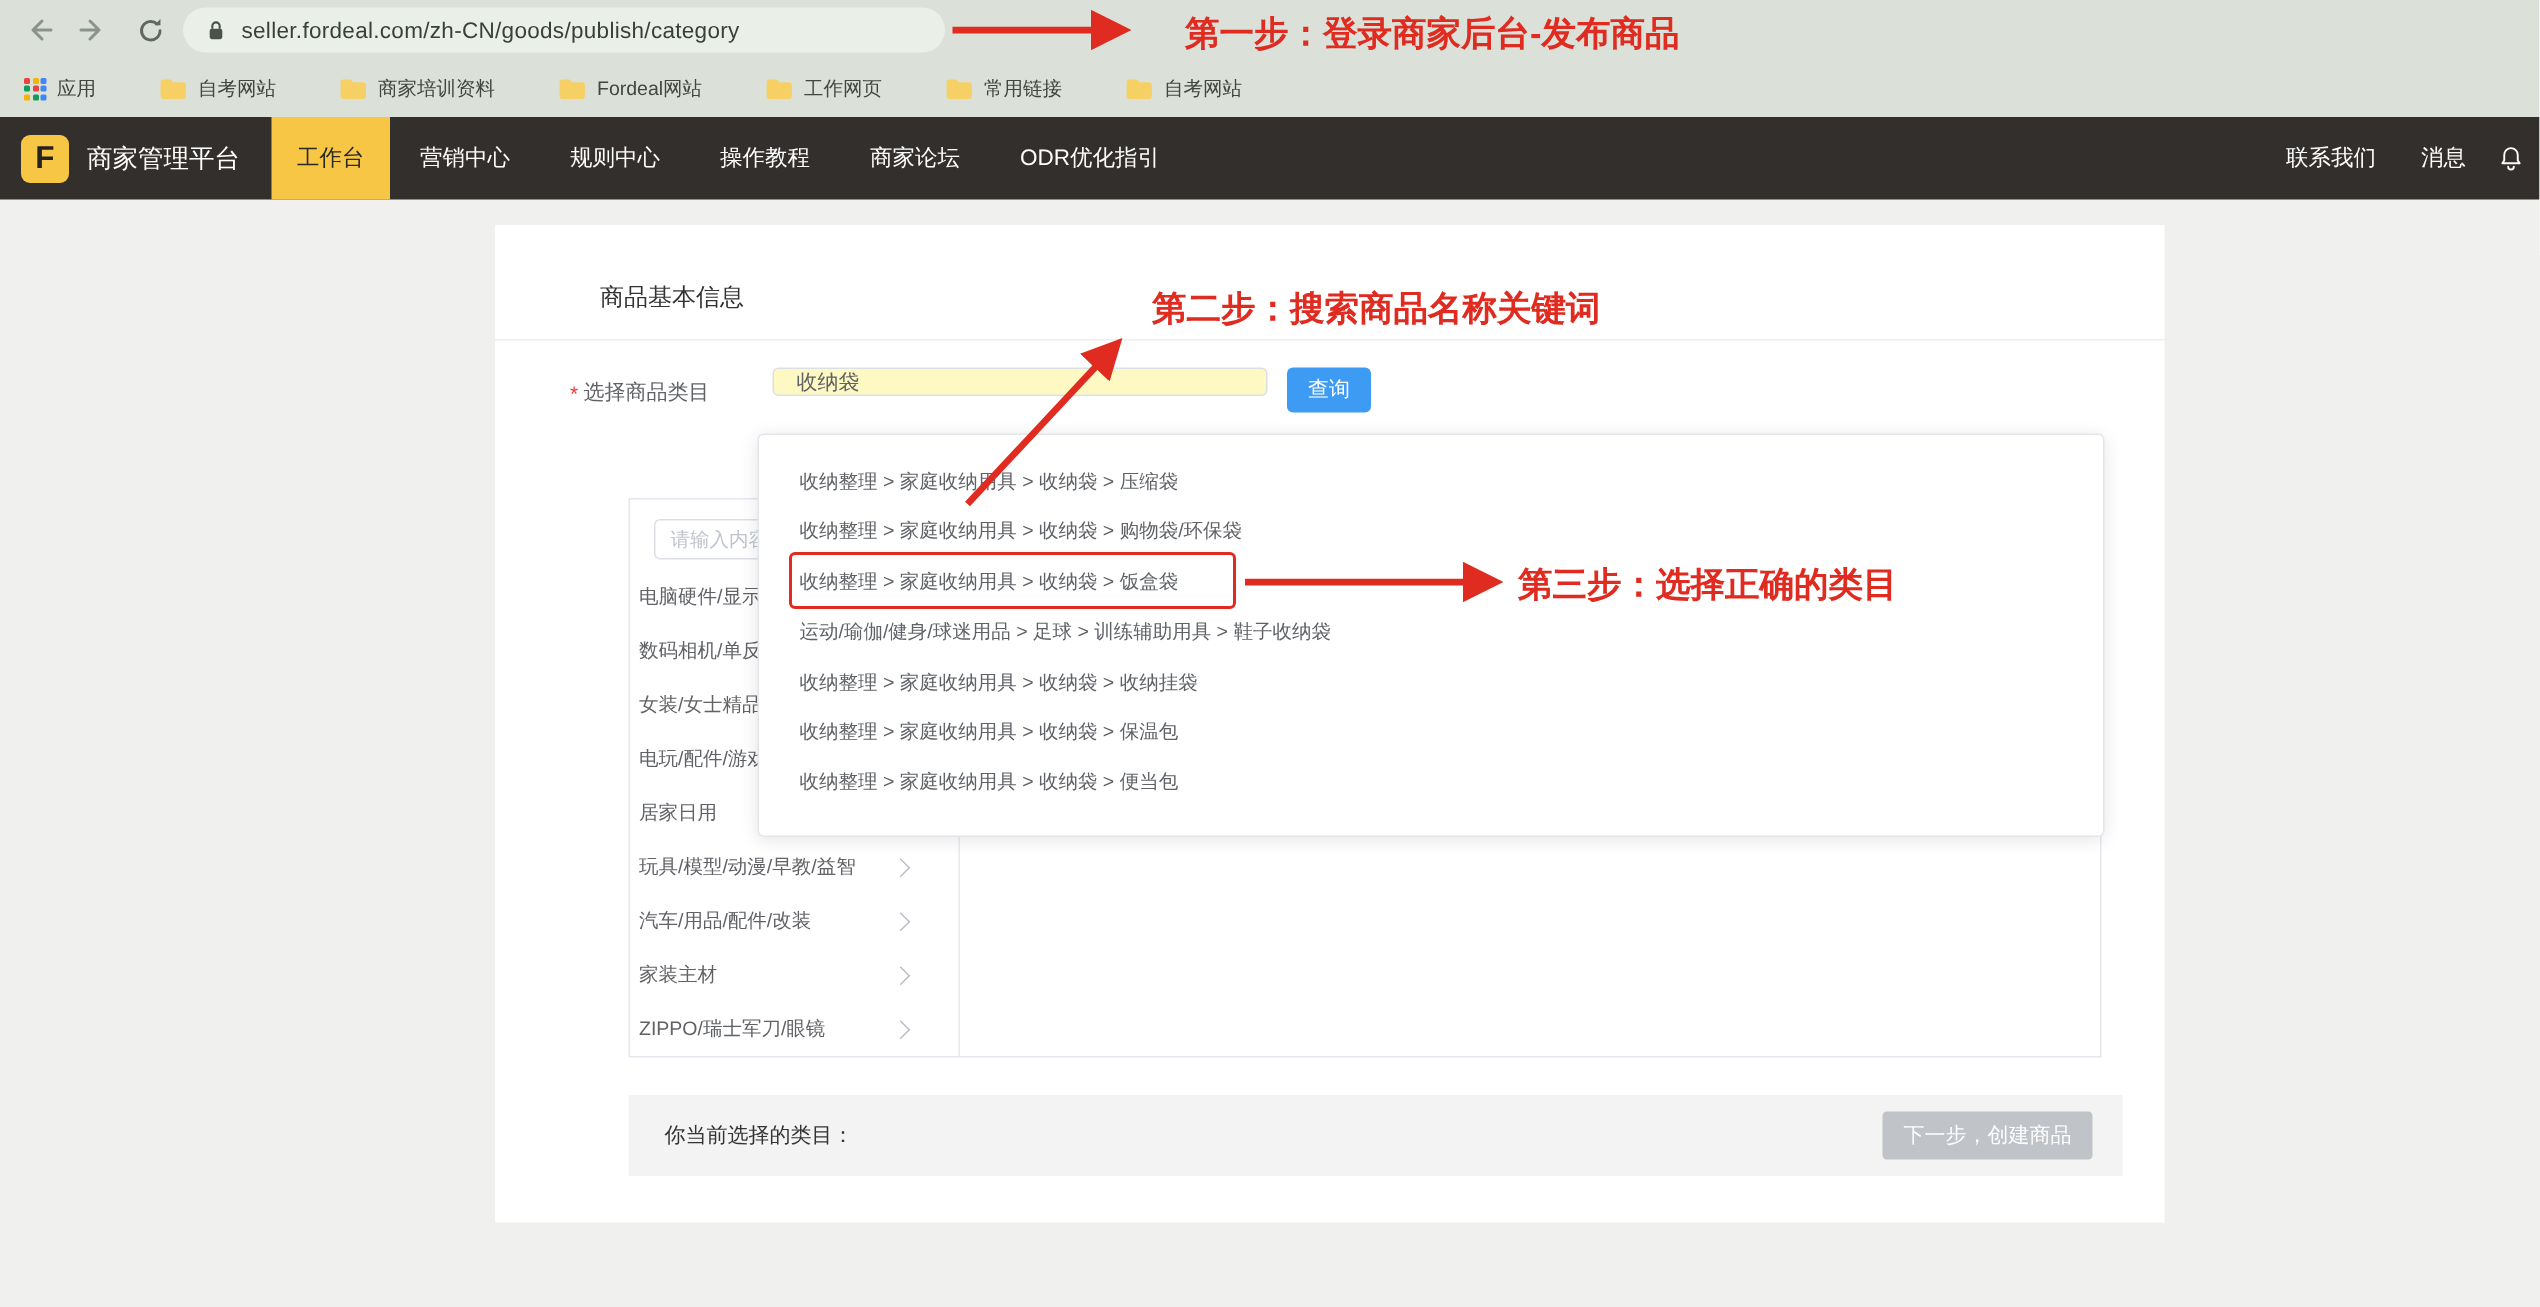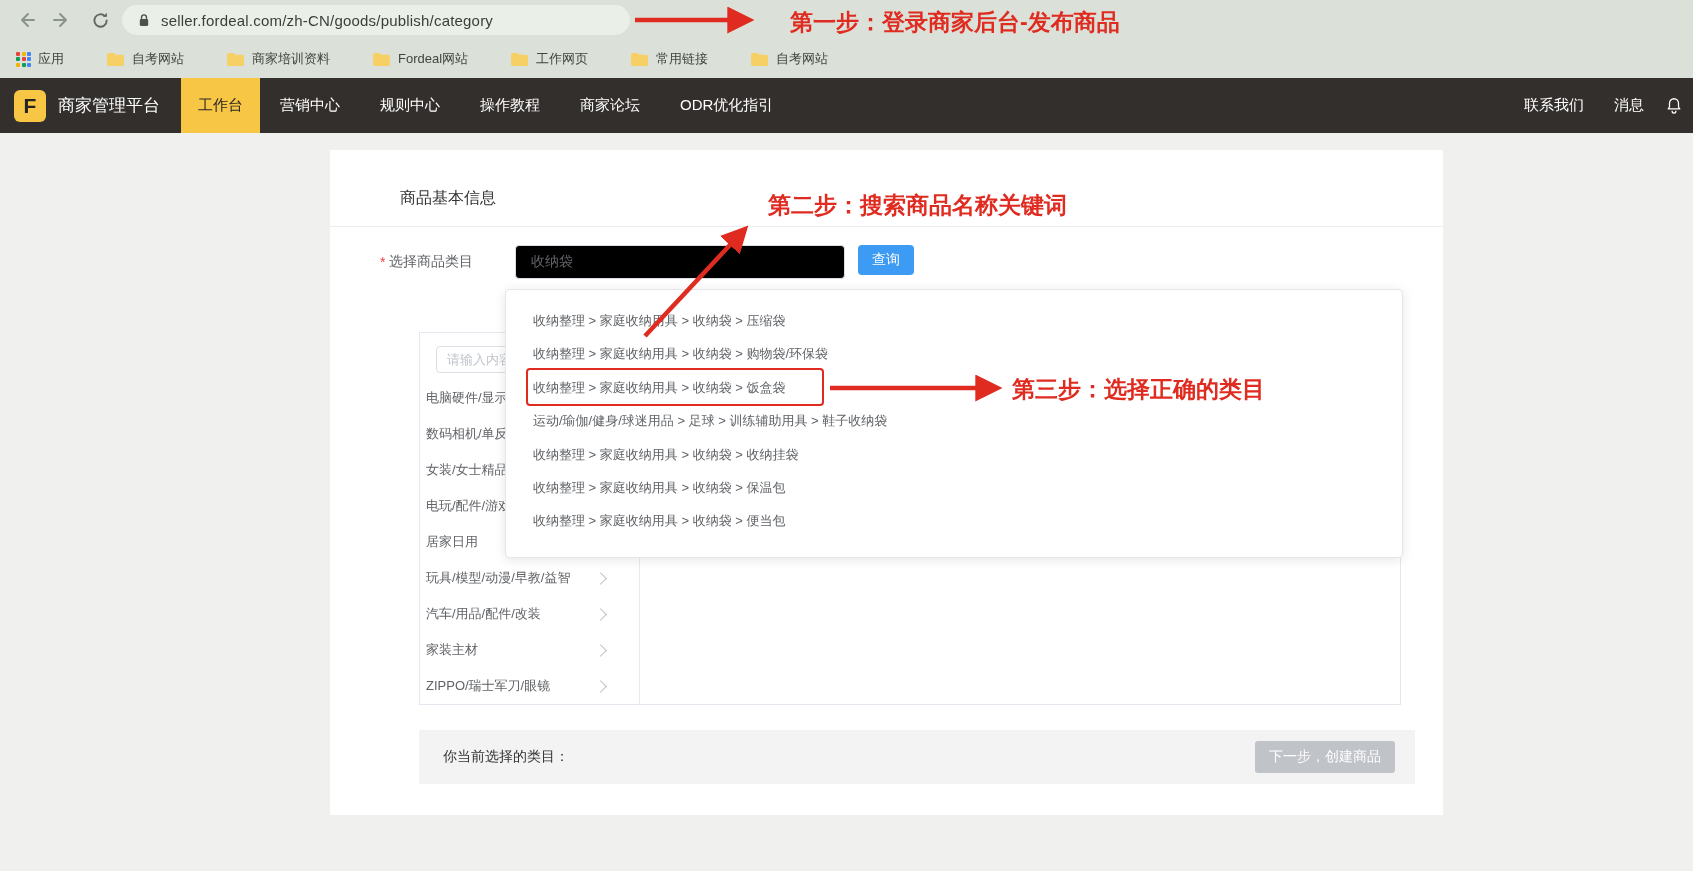--- a/index.html
+++ b/index.html
@@ -27,21 +27,21 @@
   .nav-tab.active{background:#f6c644;color:#2c2825;padding:0 17px;}
   .nav-right{margin-left:auto;display:flex;align-items:center;gap:30px;margin-right:10px;color:#fff;font-size:15px;}
   .nav-right .msg{display:flex;align-items:center;gap:21px;cursor:pointer;}
   .link{cursor:pointer;white-space:nowrap;}
   
   .card{position:absolute;left:330px;top:150px;width:1113px;height:665px;background:#fff;}
   .card-title{position:absolute;left:46px;top:38px;font-size:16px;color:#333;margin-left:24px;}
   .card-divider{position:absolute;left:0;top:76px;width:100%;height:1px;background:#ededed;}
   .req{position:absolute;left:50px;top:104px;color:#f23c3c;font-size:14px;}
   .form-label{position:absolute;left:59px;top:103px;font-size:14px;color:#606266;text-align:right;}
-  .kw-input{position:absolute;left:185px;top:95px;width:330px;height:34px;border:1px solid #dcdfe6;border-radius:4px;background:#000000;box-sizing:border-box;display:flex;align-items:center;}
+  .kw-input{position:absolute;left:185px;top:95px;width:330px;height:19px;border:1px solid #dcdfe6;border-radius:4px;background:#fef9c3;box-sizing:border-box;display:flex;align-items:center;}
   .kw-input span{margin-left:15px;font-size:14px;color:#606266;}
   .query-btn{position:absolute;left:528px;top:95px;width:56px;height:30px;background:#3e9bf4;border-radius:4px;color:#fff;font-size:14px;display:flex;align-items:center;justify-content:center;cursor:pointer;}
   
   .cat-panel{position:absolute;left:89px;top:182px;width:982px;height:373px;border:1px solid #e4e7ed;box-sizing:border-box;background:#fff;}
   .cat-vdivider{position:absolute;left:219px;top:0;bottom:0;width:1px;background:#e8eaee;}
   .side-search{position:absolute;left:16px;top:13px;width:150px;height:27px;border:1px solid #dcdfe6;border-radius:4px;box-sizing:border-box;display:flex;align-items:center;}
   .side-search span{margin-left:10px;font-size:13px;color:#c0c4cc;}
   .sb-row{position:absolute;left:6px;width:205px;height:24px;display:flex;align-items:center;justify-content:space-between;padding-right:26px;box-sizing:border-box;font-size:13px;color:#606266;cursor:pointer;}
   .chev{width:8px;height:8px;border-top:1.5px solid #b9bec6;border-right:1.5px solid #b9bec6;transform:rotate(45deg);flex:none;}
   

